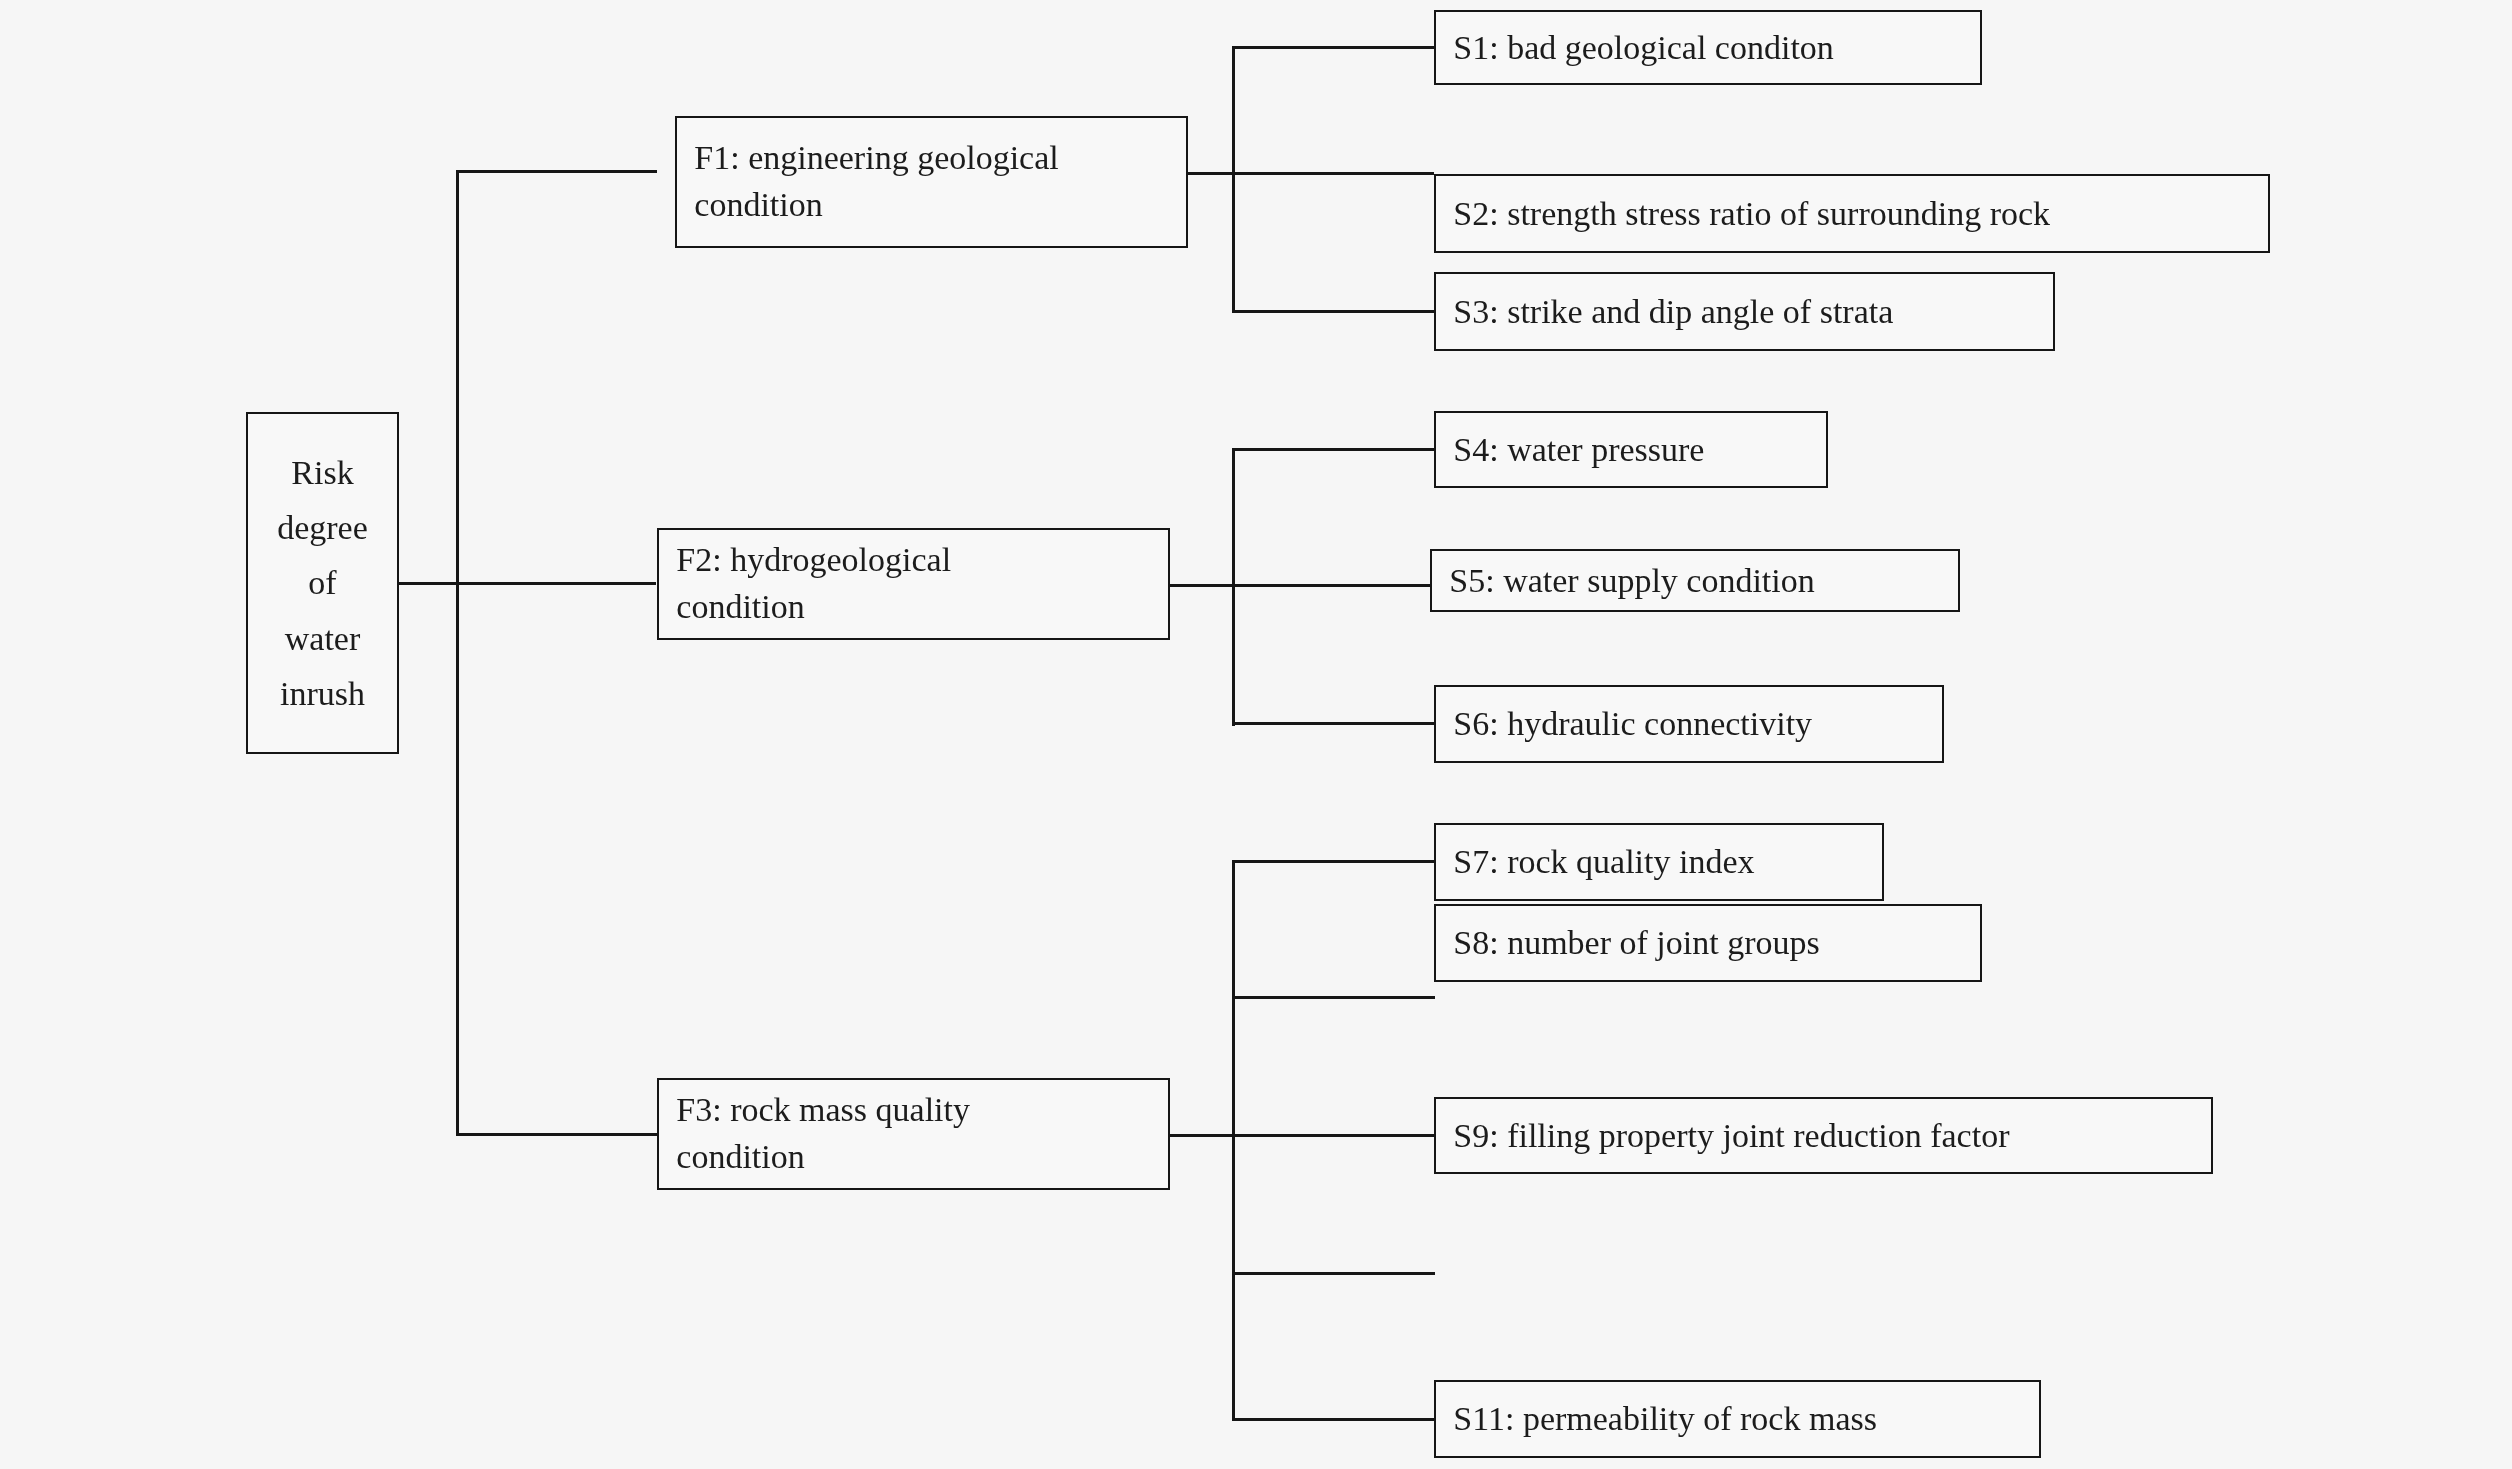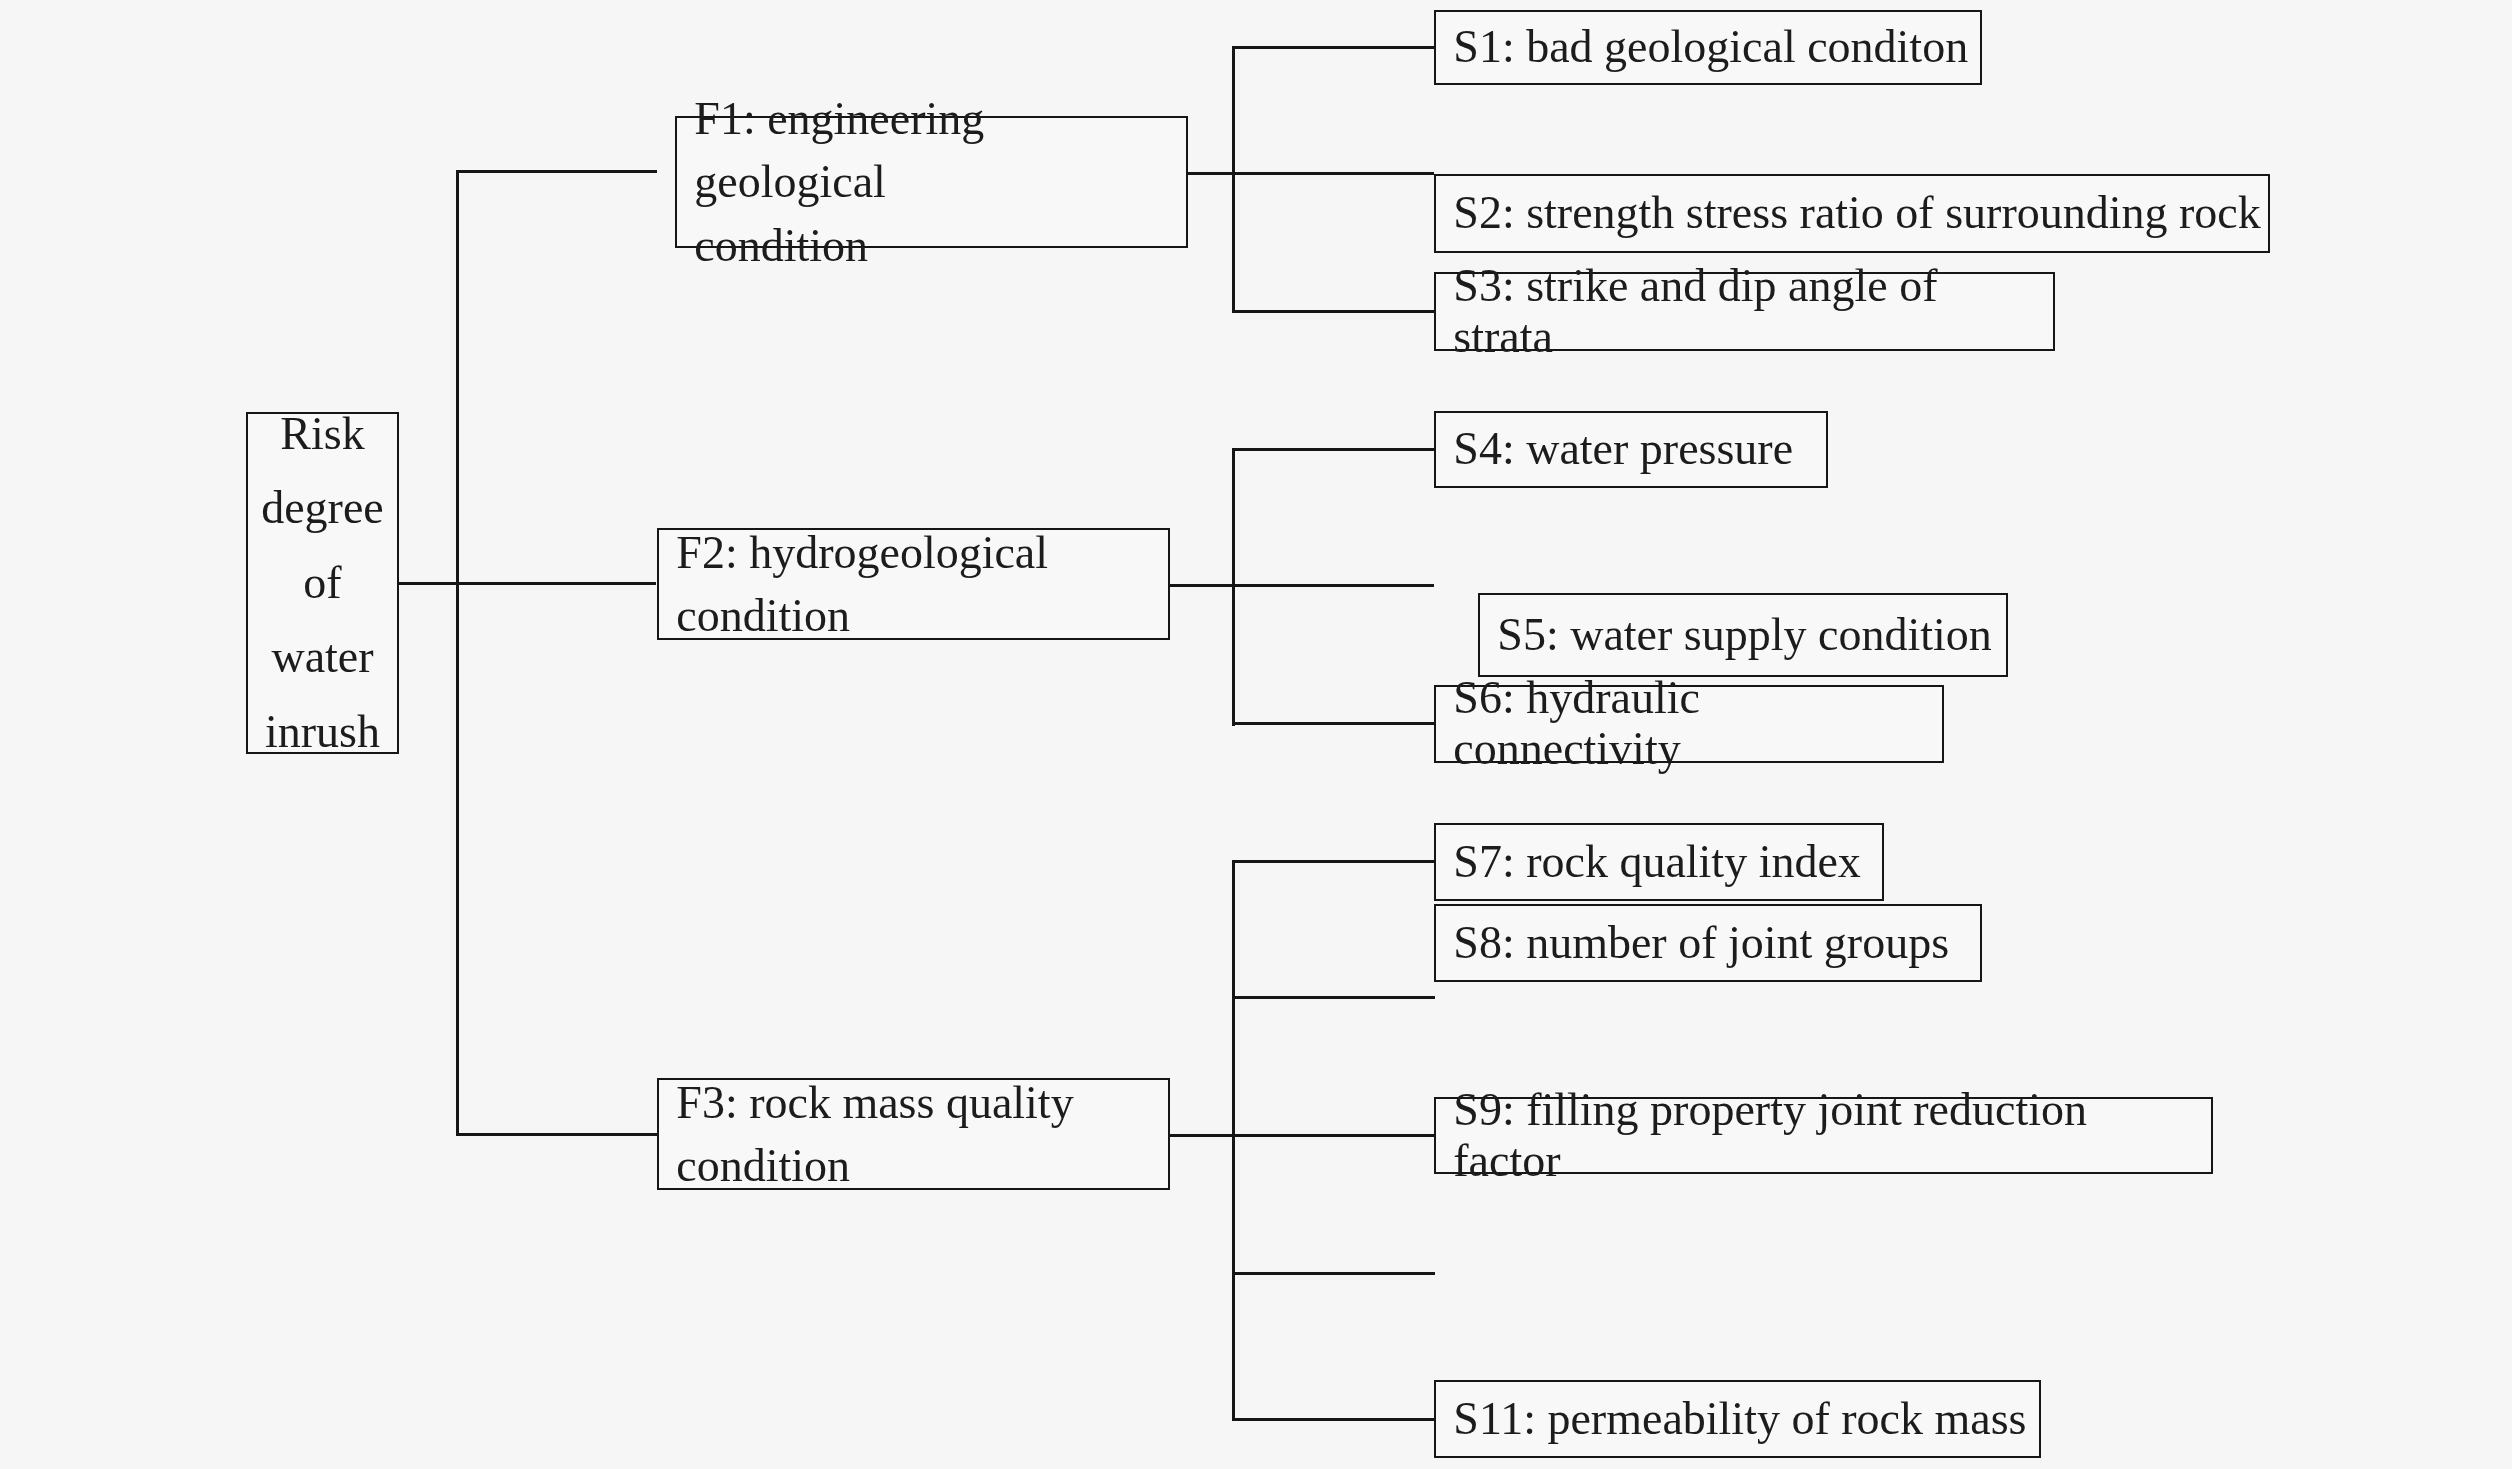--- a/index.html
+++ b/index.html
@@ -18,21 +18,21 @@
     position: relative;
     width: 2512px; height: 1469px;
     overflow: hidden;
   }
   .node {
     position: absolute;
     box-sizing: border-box;
     border: 2.7px solid var(--line);
     background: var(--fill);
     color: var(--text);
-    font-size: 46px;
+    font-size: 34px;
     display: flex;
     align-items: center;
     white-space: pre-line;
   }
   .leaf, .factor {
     justify-content: flex-start;
     padding-left: 17.3px;
     padding-right: 6.6px;
   }
   .leaf { line-height: 1.1; }
@@ -84,21 +84,21 @@
 condition</div>
   <div class="node factor" style="left:657px; top:528px; width:513px; height:112px;">F2: hydrogeological
 condition</div>
   <div class="node factor" style="left:657px; top:1078px; width:513px; height:112px;">F3: rock mass quality
 condition</div>
 
   <div class="node leaf" style="left:1434px; top:10px; width:548px; height:75px;">S1: bad geological conditon</div>
   <div class="node leaf" style="left:1434px; top:134px; width:836px; height:79px;margin-top:40px;">S2: strength stress ratio of surrounding rock</div>
   <div class="node leaf" style="left:1434px; top:272px; width:621px; height:79px;">S3: strike and dip angle of strata</div>
   <div class="node leaf" style="left:1434px; top:411px; width:394px; height:77px;">S4: water pressure</div>
-  <div class="node leaf" style="left:1478px; top:549px; width:530px; height:84px;margin-top:44px;">S5: water supply condition</div>
+  <div class="node leaf" style="left:1430px; top:549px; width:530px; height:63px;">S5: water supply condition</div>
   <div class="node leaf" style="left:1434px; top:685px; width:510px; height:78px;">S6: hydraulic connectivity</div>
   <div class="node leaf" style="left:1434px; top:823px; width:450px; height:78px;">S7: rock quality index</div>
   <div class="node leaf" style="left:1434px; top:904px; width:548px; height:78px;">S8: number of joint groups</div>
   <div class="node leaf" style="left:1434px; top:1097px; width:779px; height:77px;">S9: filling property joint reduction factor</div>
   <div class="node leaf" style="left:1434px; top:1380px; width:607px; height:78px;">S11: permeability of rock mass</div>
 
 </div>
 
 
 </body></html>

